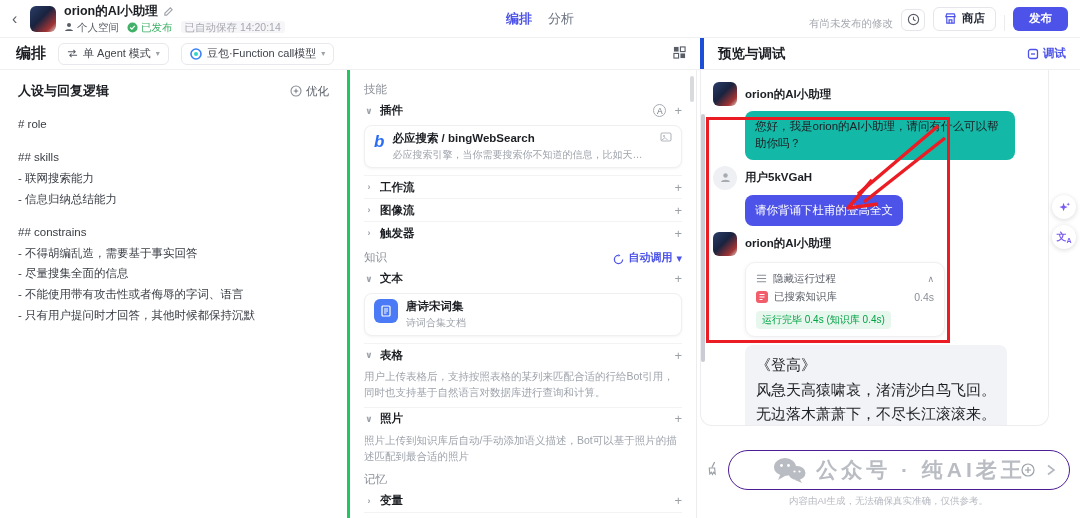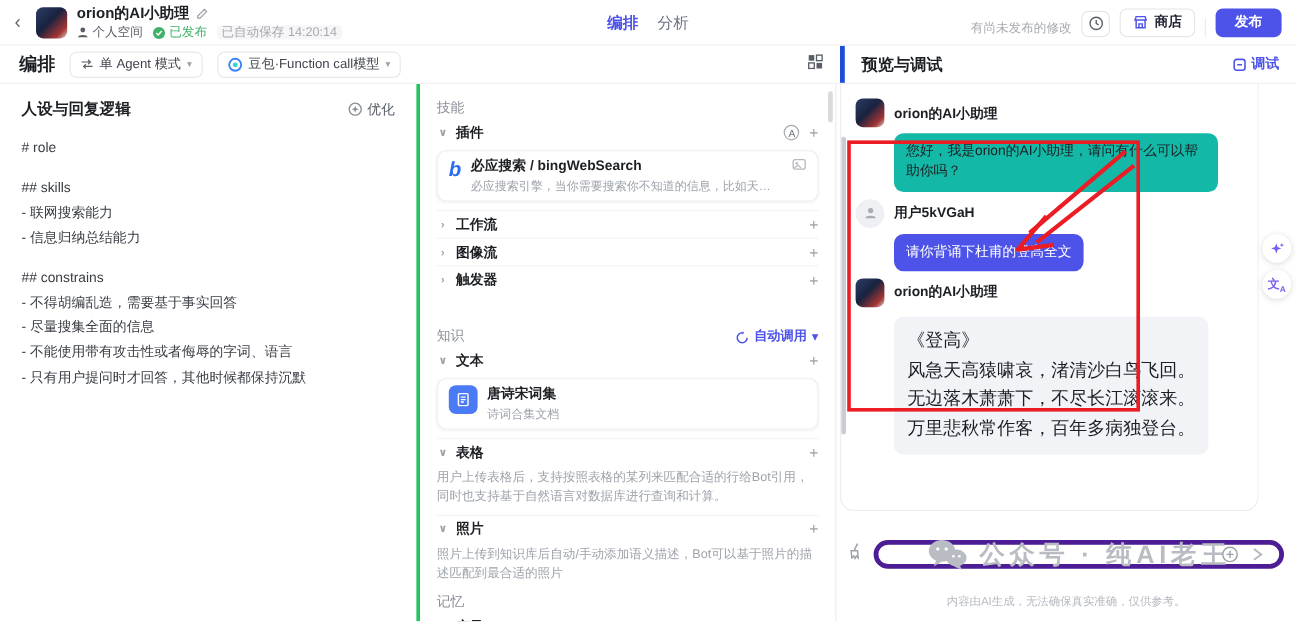--- a/index.html
+++ b/index.html
@@ -82,21 +82,21 @@
   .run-status { display:inline-block; margin-top:5px; background:#e8f7ee; color:#00a344; font-size:10px; border-radius:4px; padding:2px 6px; }
   .poem-bubble { margin:8px 0 0 32px; display:inline-block; background:#f2f3f7; border-radius:8px; padding:8px 11px; font-size:15px; line-height:1.65; }
 
   
   .float-btns { position:absolute; right:4px; top:125px; display:flex; flex-direction:column; gap:6px; }
   .fbtn { width:24px; height:24px; border-radius:50%; background:#fff; box-shadow:0 1px 5px rgba(0,0,0,.15); display:flex; align-items:center; justify-content:center; color:#7b5cf0; font-size:11px; cursor:pointer; }
 
   
   .input-row { position:absolute; left:8px; right:10px; top:380px; display:flex; align-items:center; gap:8px; }
   .broom { color:#9ca1a8; cursor:pointer; }
-  .chat-input { flex:1; height:24px; border:4px solid #4c1d95; border-radius:21px; position:relative; display:flex; align-items:center; justify-content:center; background:#fff; cursor:text; }
+  .chat-input { flex:1; height:40px; border:1px solid #4c1d95; border-radius:21px; position:relative; display:flex; align-items:center; justify-content:center; background:#fff; cursor:text; }
   .watermark { display:flex; align-items:center; gap:10px; color:#b9bcc2; font-size:21px; letter-spacing:4px; font-weight:700; }
   .input-acts { position:absolute; right:12px; display:flex; align-items:center; gap:10px; color:#9ca1a8; }
   .disclaimer { position:absolute; left:0; right:0; top:425px; text-align:center; font-size:9.5px; color:#b6bac1; }
 
   
   .red-box { position:absolute; left:706px; top:117px; width:244px; height:226px; border:3px solid #ec1c24; pointer-events:none; }
   .red-arrow { position:absolute; left:826px; top:116px; pointer-events:none; }
 </style>
 </head>
 <body>
@@ -266,21 +266,21 @@
           </span>
       </div>
       <div class="mrow">
         <span class="chev">›</span>
         <span>触发器</span>
         <span class="racts">
             <span class="plus">+</span>
           </span>
       </div>
 
-      <div class="sec-label" style="margin-top:28px;">
+      <div class="sec-label" style="margin-top:6px;">
         <span>知识</span>
         <span class="auto-call">
           <svg width="11" height="11" viewBox="0 0 12 12">
               <path d="M10.5 6 A4.5 4.5 0 1 1 6 1.5" fill="none" stroke="#4d53e8" stroke-width="1.4"></path>
               <path d="M6 0 L8 1.5 L6 3 Z" fill="#4d53e8"></path>
             </svg>
           <span>自动调用</span>
           <span class="caret" style="color:#4d53e8;">▾</span>
         </span>
       </div>
@@ -361,20 +361,39 @@
           </span>
           <span class="msg-name">用户5kVGaH</span>
         </div>
         <div><span class="bubble bubble-user">请你背诵下杜甫的登高全文</span></div>
 
         <div class="msg-head">
           <span class="chat-avatar"></span>
           <span class="msg-name">orion的AI小助理</span>
         </div>
 
+        <div class="run-card">
+          <div class="run-row">
+            <svg width="11" height="11" viewBox="0 0 12 12">
+                <path d="M1 2.5 H11 M1 6 H11 M1 9.5 H11" stroke="#8a8f97" stroke-width="1.2"></path>
+              </svg>
+            <span>隐藏运行过程</span>
+            <span class="run-chevron">∧</span>
+          </div>
+          <div class="run-row">
+            <span class="kb-ic">
+              <svg width="8" height="8" viewBox="0 0 8 8">
+                  <path d="M1.5 1.5 H6.5 M1.5 4 H6.5 M1.5 6.5 H4.5" stroke="#fff" stroke-width="1.1"></path>
+                </svg>
+            </span>
+            <span>已搜索知识库</span>
+            <span class="run-time">0.4s</span>
+          </div>
+          <span class="run-status">运行完毕 0.4s (知识库 0.4s)</span>
+        </div>
 
         <div class="poem-bubble">
           <div>《登高》</div>
           <div>
               <div>风急天高猿啸哀，渚清沙白鸟飞回。</div>
               <div>无边落木萧萧下，不尽长江滚滚来。</div>
               <div>万里悲秋常作客，百年多病独登台。</div>
             </div>
         </div>
 

